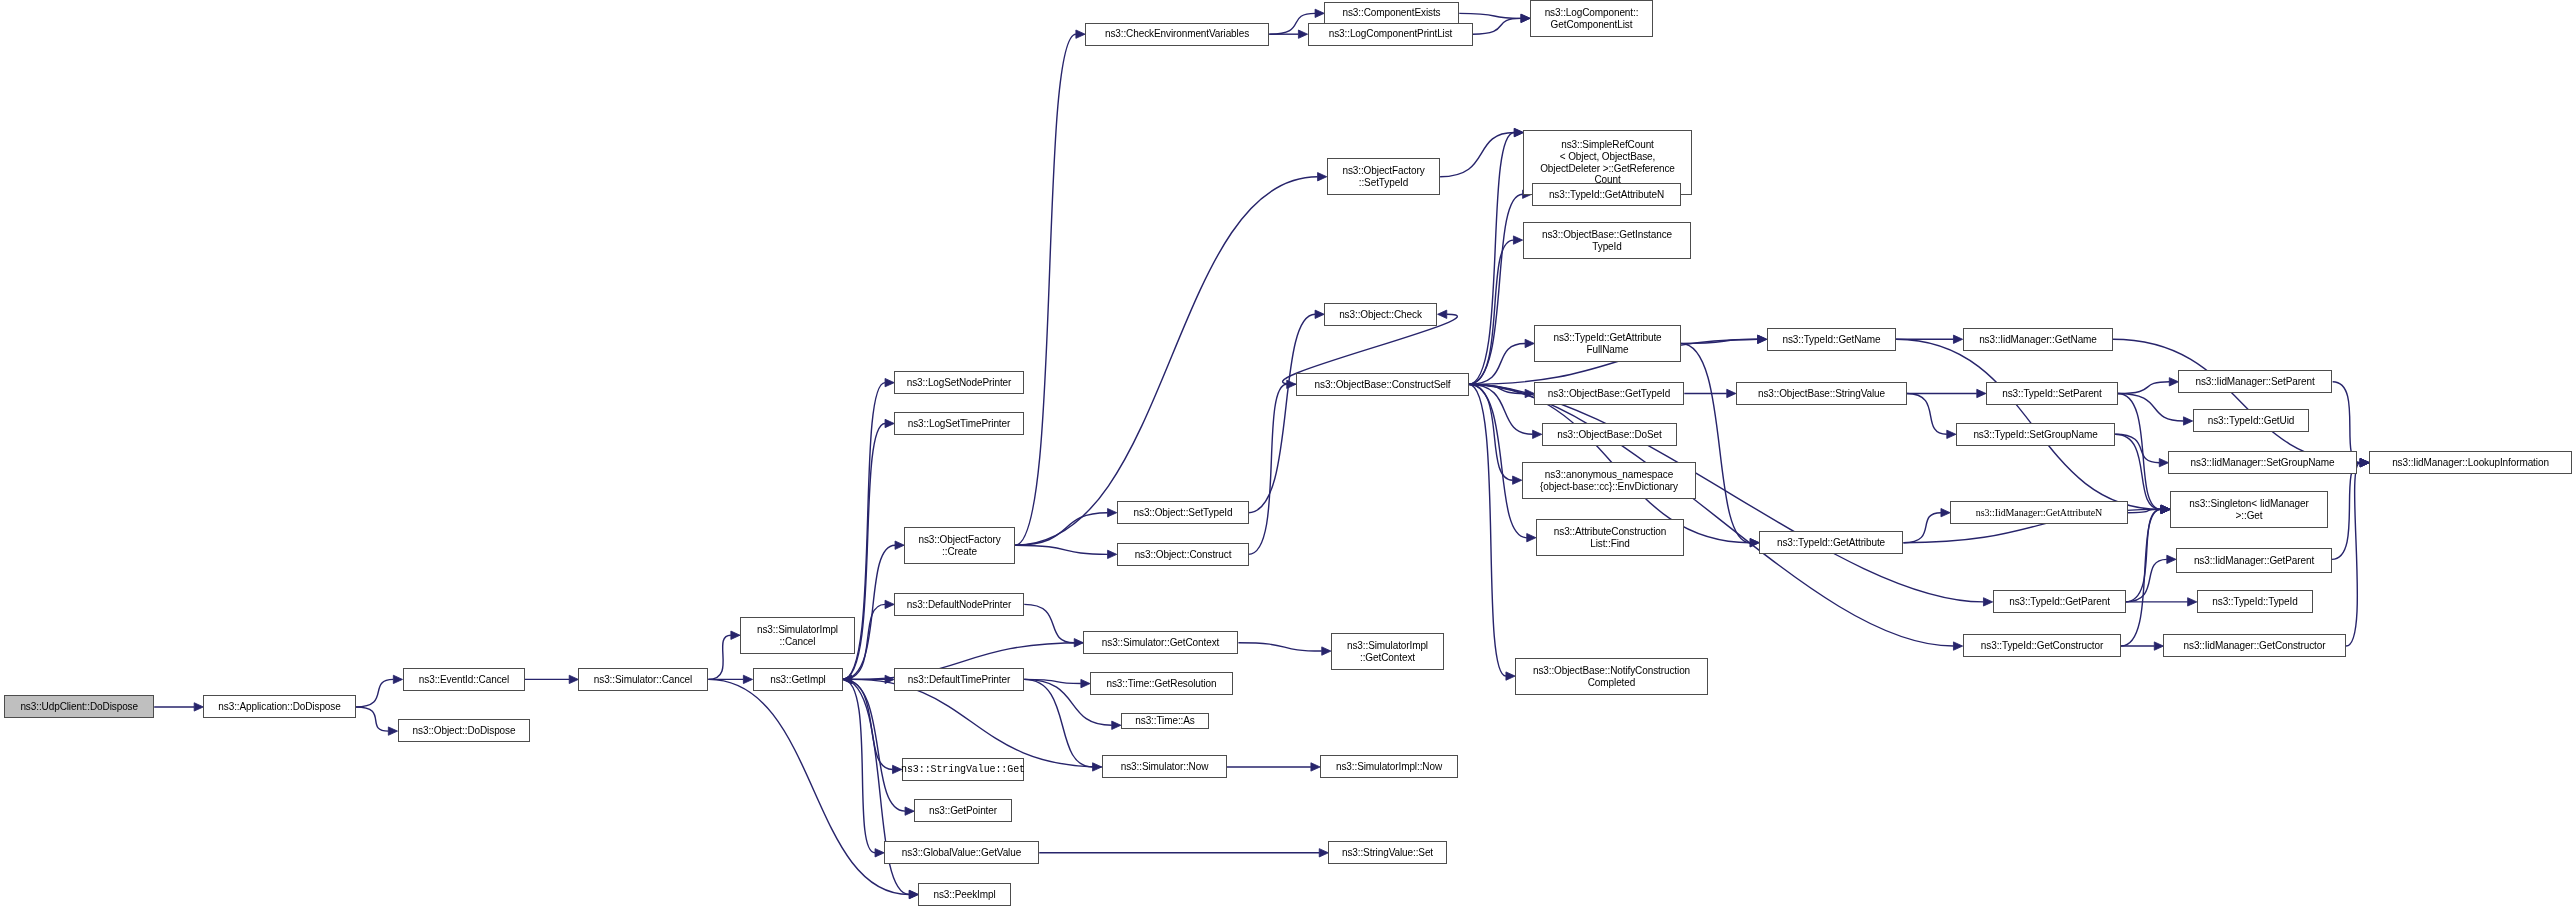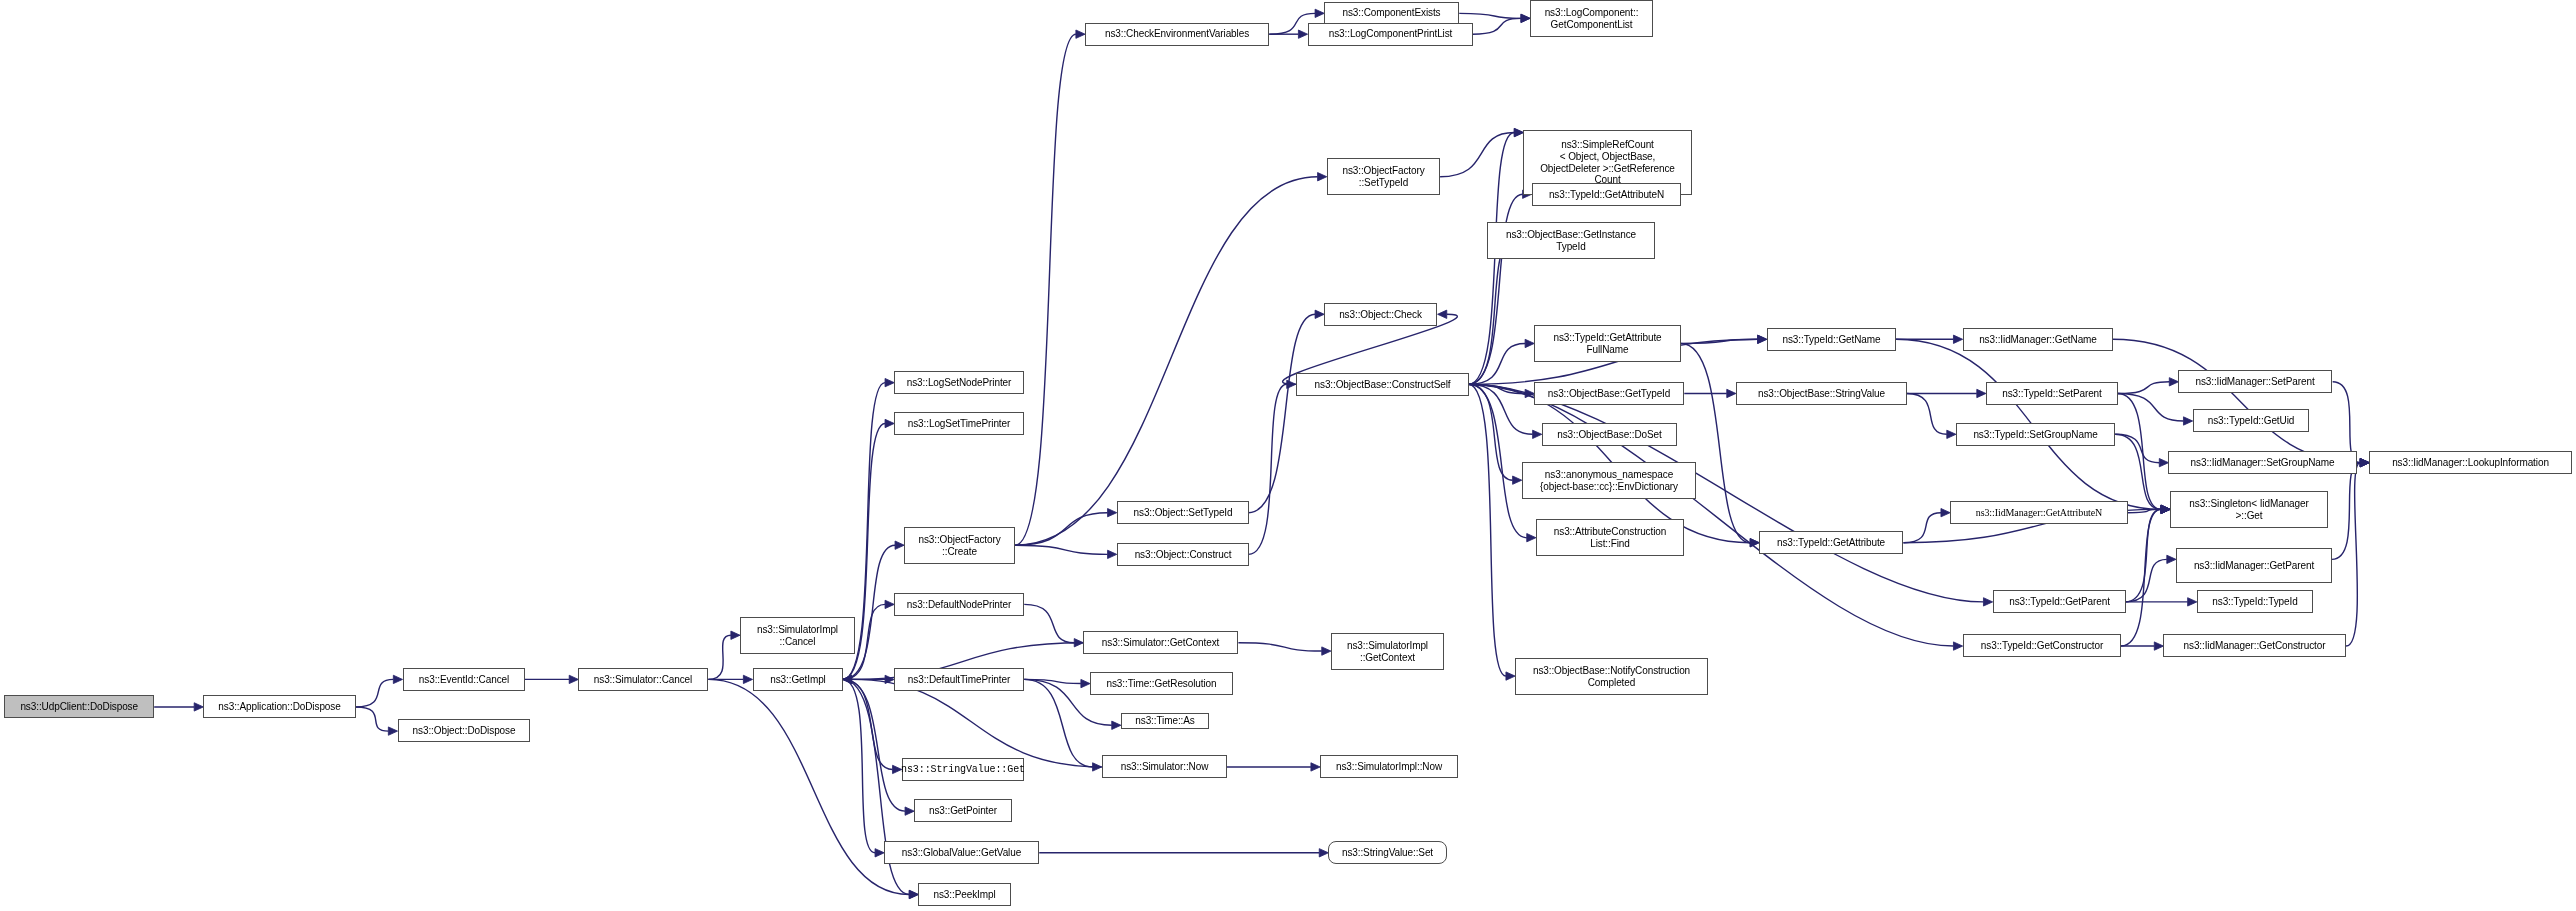--- a/index.html
+++ b/index.html
@@ -237,30 +237,30 @@
       <div class="node" style="left: 1121px; top: 713px; width: 88px; height: 16px;">ns3::Time::As</div>
       <div class="node" style="left: 1102px; top: 755px; width: 125px; height: 23px;">ns3::Simulator::Now</div>
       <div class="node" style="left: 1324px; top: 1.7px; width: 135px; height: 23px;">ns3::ComponentExists</div>
       <div class="node" style="left: 1308px; top: 22.5px; width: 165px; height: 23px;">ns3::LogComponentPrintList</div>
       <div class="node" style="left: 1327px; top: 158px; width: 113px; height: 37px;">ns3::ObjectFactory
 ::SetTypeId</div>
       <div class="node" style="left: 1324px; top: 303px; width: 113px; height: 23px;">ns3::Object::Check</div>
       <div class="node" style="left: 1296px; top: 373px; width: 173px; height: 23px;">ns3::ObjectBase::ConstructSelf</div>
       <div class="node" style="left: 1331px; top: 633px; width: 113px; height: 37px;">ns3::SimulatorImpl
 ::GetContext</div>
-      <div class="node" style="left: 1328px; top: 841px; width: 119px; height: 23px; border-radius: 8px;">ns3::StringValue::Set</div>
+      <div class="node" style="left: 1328px; top: 841px; width: 119px; height: 23px;">ns3::StringValue::Set</div>
       <div class="node" style="left: 1320px; top: 755px; width: 138px; height: 23px;">ns3::SimulatorImpl::Now</div>
       <div class="node" style="left: 1530px; top: 0px; width: 123px; height: 37px;">ns3::LogComponent::
 GetComponentList</div>
       <div class="node" style="left: 1523px; top: 100px; width: 169px; height: 65px; margin-top: 30px;">ns3::SimpleRefCount
 &lt; Object, ObjectBase,
 ObjectDeleter &gt;::GetReference
 Count</div>
       <div class="node" style="left: 1532px; top: 183px; width: 149px; height: 23px;">ns3::TypeId::GetAttributeN</div>
-      <div class="node" style="left: 1487px; top: 222px; width: 168px; height: 37px;">ns3::ObjectBase::GetInstance
+      <div class="node" style="left: 1523px; top: 222px; width: 168px; height: 37px;">ns3::ObjectBase::GetInstance
 TypeId</div>
       <div class="node" style="left: 1534px; top: 325px; width: 147px; height: 37px;">ns3::TypeId::GetAttribute
 FullName</div>
       <div class="node" style="left: 1534px; top: 382px; width: 150px; height: 23px;">ns3::ObjectBase::GetTypeId</div>
       <div class="node" style="left: 1542px; top: 423px; width: 135px; height: 23px;">ns3::ObjectBase::DoSet</div>
       <div class="node" style="left: 1522px; top: 462px; width: 174px; height: 37px;">ns3::anonymous_namespace
 {object-base::cc}::EnvDictionary</div>
       <div class="node" style="left: 1536px; top: 519px; width: 148px; height: 37px;">ns3::AttributeConstruction
 List::Find</div>
       <div class="node" style="left: 1515px; top: 658px; width: 193px; height: 37px;">ns3::ObjectBase::NotifyConstruction
@@ -271,20 +271,20 @@
       <div class="node" style="left: 1963px; top: 328px; width: 150px; height: 23px;">ns3::IidManager::GetName</div>
       <div class="node" style="left: 2178px; top: 370px; width: 154px; height: 23px;">ns3::IidManager::SetParent</div>
       <div class="node" style="left: 1986px; top: 382px; width: 132px; height: 23px;">ns3::TypeId::SetParent</div>
       <div class="node" style="left: 2193px; top: 409px; width: 116px; height: 23px;">ns3::TypeId::GetUid</div>
       <div class="node" style="left: 1956px; top: 423px; width: 159px; height: 23px;">ns3::TypeId::SetGroupName</div>
       <div class="node" style="left: 2168px; top: 451px; width: 189px; height: 23px;">ns3::IidManager::SetGroupName</div>
       <div class="node" style="left: 2369px; top: 451px; width: 203px; height: 23px;">ns3::IidManager::LookupInformation</div>
       <div class="node" style="left: 1950px; top: 501px; width: 178px; height: 23px; font-family: Liberation Serif, serif;">ns3::IidManager::GetAttributeN</div>
       <div class="node" style="left: 2170px; top: 491px; width: 158px; height: 37px;">ns3::Singleton&lt; IidManager
 &gt;::Get</div>
-      <div class="node" style="left: 2176px; top: 548px; width: 156px; height: 35px;">ns3::IidManager::GetParent</div>
+      <div class="node" style="left: 2176px; top: 548px; width: 156px; height: 25px;">ns3::IidManager::GetParent</div>
       <div class="node" style="left: 1993px; top: 590px; width: 133px; height: 23px;">ns3::TypeId::GetParent</div>
       <div class="node" style="left: 2197px; top: 590px; width: 116px; height: 23px;">ns3::TypeId::TypeId</div>
       <div class="node" style="left: 1963px; top: 634px; width: 158px; height: 23px;">ns3::TypeId::GetConstructor</div>
       <div class="node" style="left: 2163px; top: 634px; width: 183px; height: 23px;">ns3::IidManager::GetConstructor</div>
     </div>
 </div>
 
 
 </body></html>

